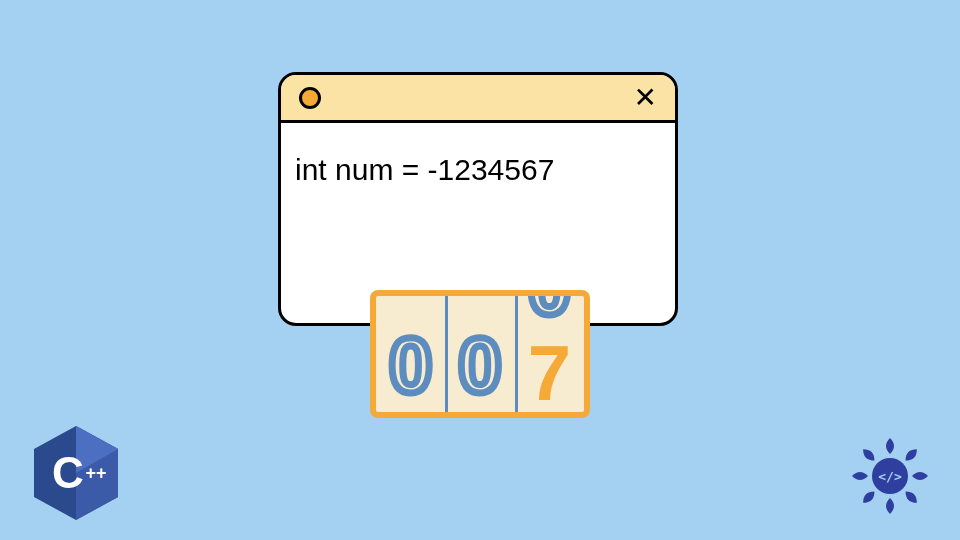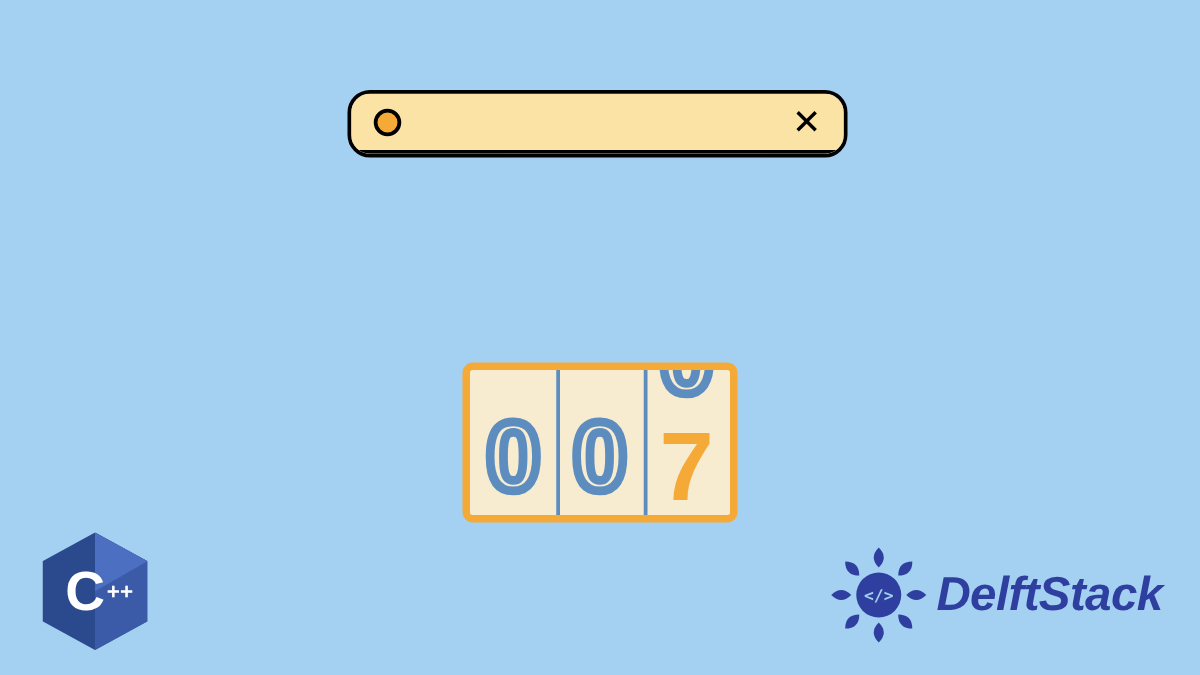--- a/index.html
+++ b/index.html
@@ -141,20 +141,23 @@
 }
 </style>
 </head>
 <body>
 
 <div class="code-window">
   <div class="titlebar">
     <span class="dot"></span>
     <span class="close-x">✕</span>
   </div>
+  <div class="window-body">
+    <span>int num = -1234567</span>
+  </div>
 </div>
 
 <div class="odometer">
   <div class="digit-slot">
     <div class="digit outline-blue">0</div>
   </div>
   <div class="digit-slot">
     <div class="digit outline-blue">0</div>
   </div>
   <div class="digit-slot">
@@ -181,14 +184,13 @@
         <path d="M0,-38 Q8,-30 0,-22 Q-8,-30 0,-38" transform="rotate(135)"></path>
         <path d="M0,-38 Q8,-30 0,-22 Q-8,-30 0,-38" transform="rotate(180)"></path>
         <path d="M0,-38 Q8,-30 0,-22 Q-8,-30 0,-38" transform="rotate(225)"></path>
         <path d="M0,-38 Q8,-30 0,-22 Q-8,-30 0,-38" transform="rotate(270)"></path>
         <path d="M0,-38 Q8,-30 0,-22 Q-8,-30 0,-38" transform="rotate(315)"></path>
       </g>
       <circle r="18" fill="#2f3f9f"></circle>
       <text x="0" y="5" font-family="monospace" font-size="13" font-weight="700" fill="#a4d1f2" text-anchor="middle">&lt;/&gt;</text>
     </g>
   </svg>
-  <span class="brand-text">DelftStack</span>
 </div>
 
 </body></html>

